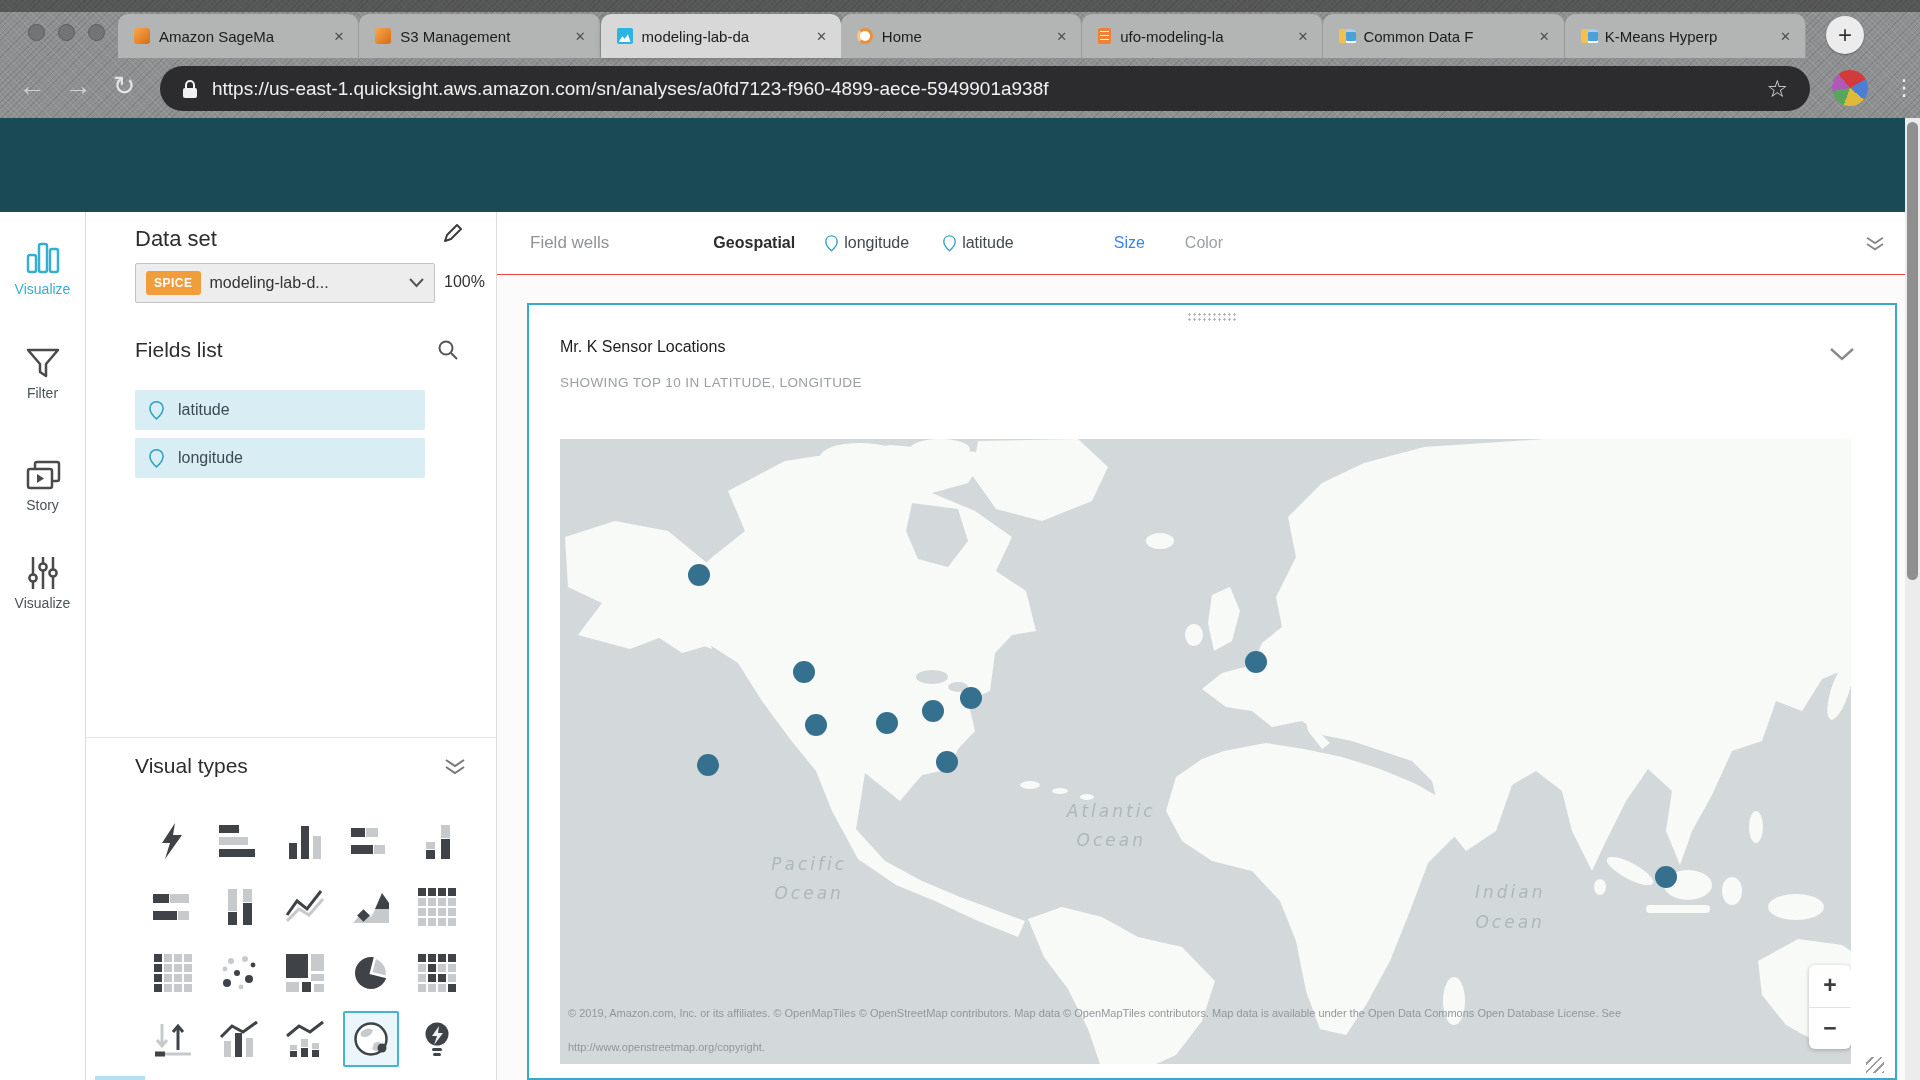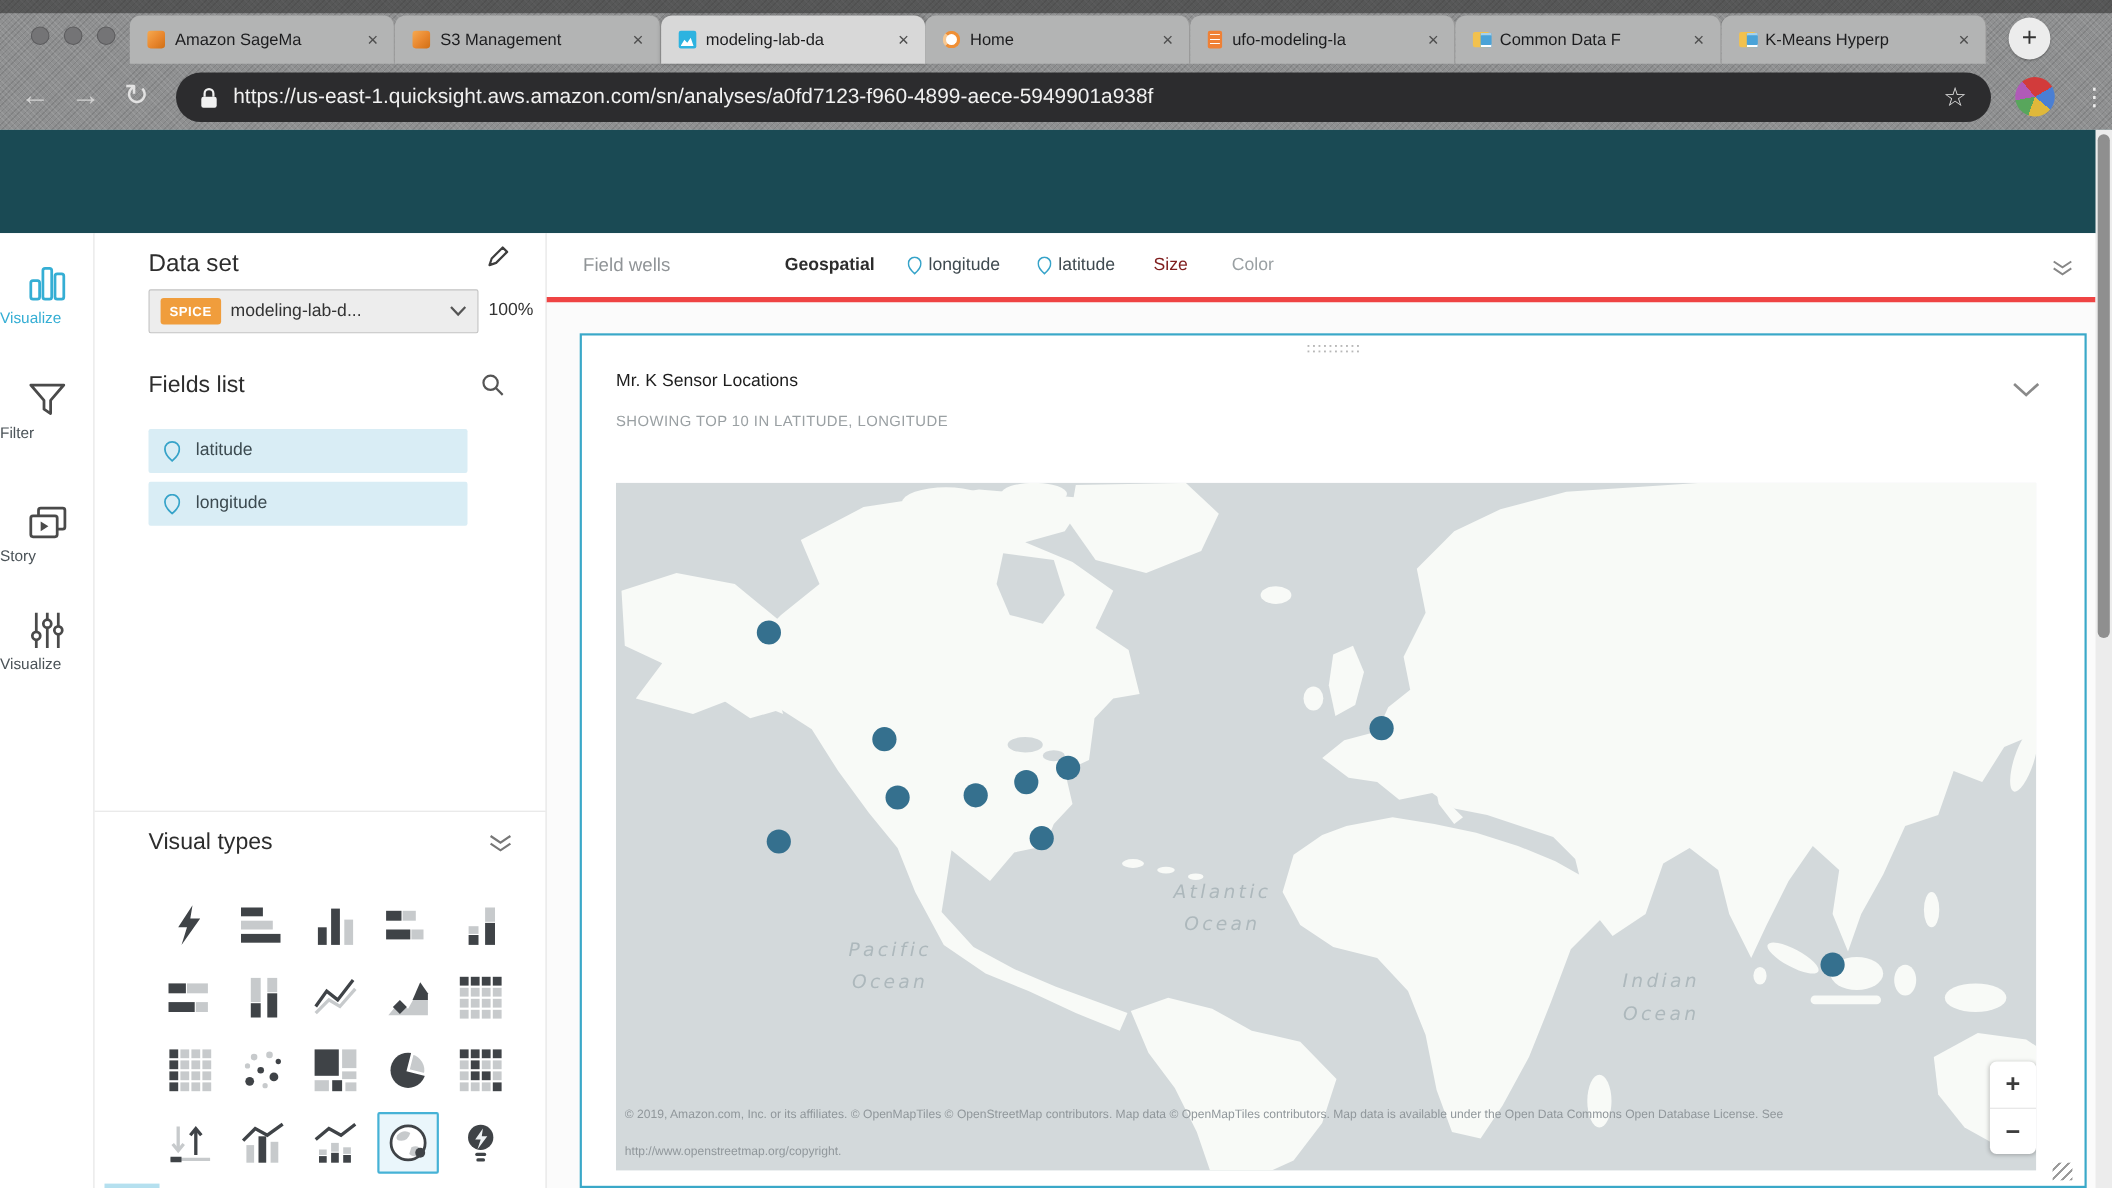--- a/index.html
+++ b/index.html
@@ -51,41 +51,41 @@
   .title-box{left:640px;top:146px;width:710px;height:42px;background:rgba(255,255,255,.14);border-radius:2px;
     display:flex;align-items:center;padding:0 16px}
   .title-text{flex:1;font-size:17px;color:#fff;white-space:nowrap;overflow:hidden}
   .autosave{font-size:17px;color:#fff;display:flex;align-items:center;gap:8px}
   .hicon-btn{top:130px;width:92px;text-align:center;color:#fff}
   .hicon-btn svg{display:block;margin:0 auto}
   .hicon-btn .lbl{font-size:15px;display:block;margin-top:4px}
 
   
   .rail{left:0;top:212px;width:86px;height:868px;background:#fff;border-right:1px solid #dcdcdc}
-  .rail-item{left:0;width:85px;}
+  .rail-item{left:0;width:85px;text-align:center}
   .rail-item svg{display:block;margin:0 auto}
   .rail-item .lbl{display:block;font-size:14px;margin-top:5px;color:#4b5358}
   .rail-item.active .lbl{color:#35aed4}
 
   
   .panel{left:86px;top:212px;width:411px;height:868px;background:#fff;border-right:1px solid #dcdcdc}
   .panel-h{font-size:22px;color:#2d2d2d}
   .ds-dropdown{left:49px;top:51px;width:300px;height:40px;border:1px solid #c3c3c3;background:#ededed;border-radius:2px;
     display:flex;align-items:center;padding:0 10px;gap:9px}
   .spice{background:#f09d3c;color:#fff;font-size:12px;font-weight:bold;letter-spacing:.5px;padding:5px 8px;border-radius:3px;flex:none}
   .ds-name{flex:1;font-size:16px;color:#333;white-space:nowrap;overflow:hidden}
   .pct{left:358px;top:61px;font-size:16px;color:#333}
   .field-row{left:49px;width:290px;height:40px;background:#d9edf5;border-radius:2px;display:flex;align-items:center;gap:14px;padding:0 14px}
   .field-row .lbl{font-size:16px;color:#3c4a50}
 
   .vt-cell{width:56px;height:56px;display:flex;align-items:center;justify-content:center;border:2px solid transparent;border-radius:2px}
   .vt-cell.selected{border-color:#46b2d6;background:#eaf6fb}
 
   
-  .wells{left:497px;top:212px;width:1408px;height:63px;background:#fff;border-bottom:5px solid #ef4444;
+  .wells{left:497px;top:212px;width:1408px;height:63px;background:#fff;border-bottom:1px solid #ef4444;
     display:flex;align-items:center}
   .wells .muted{color:#909497;font-size:17px}
   .wells .group{color:#2d2d2d;font-size:16px;font-weight:bold}
   .well-item{display:flex;align-items:center;gap:6px;font-size:16px;color:#3f4a50}
 
   
   .canvas{left:497px;top:275px;width:1408px;height:805px;background:#fbfbfb}
   .visual{left:527px;top:303px;width:1370px;height:777px;background:#fff;border:2px solid #3aa8c8}
   .drag-dots{left:50%;top:7px;width:50px;height:11px;transform:translateX(-50%);
     background-image:radial-gradient(#b8b8b8 1.1px,transparent 1.3px);background-size:5px 5px}
@@ -545,21 +545,21 @@
       <path d="M12 1 C6 1 1.5 5.5 1.5 11.5 C1.5 19.5 12 28.5 12 28.5 C12 28.5 22.5 19.5 22.5 11.5 C22.5 5.5 18 1 12 1 Z" fill="none" stroke="#36a3c9" stroke-width="2.6"></path>
     </svg>
     <span>longitude</span>
   </span>
   <span class="well-item" style="margin-left:34px">
     <svg width="13" height="17" viewBox="0 0 24 30">
       <path d="M12 1 C6 1 1.5 5.5 1.5 11.5 C1.5 19.5 12 28.5 12 28.5 C12 28.5 22.5 19.5 22.5 11.5 C22.5 5.5 18 1 12 1 Z" fill="none" stroke="#36a3c9" stroke-width="2.6"></path>
     </svg>
     <span>latitude</span>
   </span>
-  <span class="muted" style="margin-left:35px;font-size:16px;color:#7f1d1d">Size</span>
+  <span class="muted" style="margin-left:100px;font-size:16px;color:#3b82f6">Size</span>
   <span class="muted" style="margin-left:40px;font-size:16px;color:#9aa0a3">Color</span>
   <svg class="abs" style="right:20px;top:24px" width="20" height="16" viewBox="0 0 22 18">
     <polyline points="2,2 11,8 20,2" fill="none" stroke="#888" stroke-width="2"></polyline>
     <polyline points="2,9 11,15 20,9" fill="none" stroke="#888" stroke-width="2"></polyline>
   </svg>
 </div>
 
 <div class="abs canvas"></div>
 
 <div class="abs visual">

